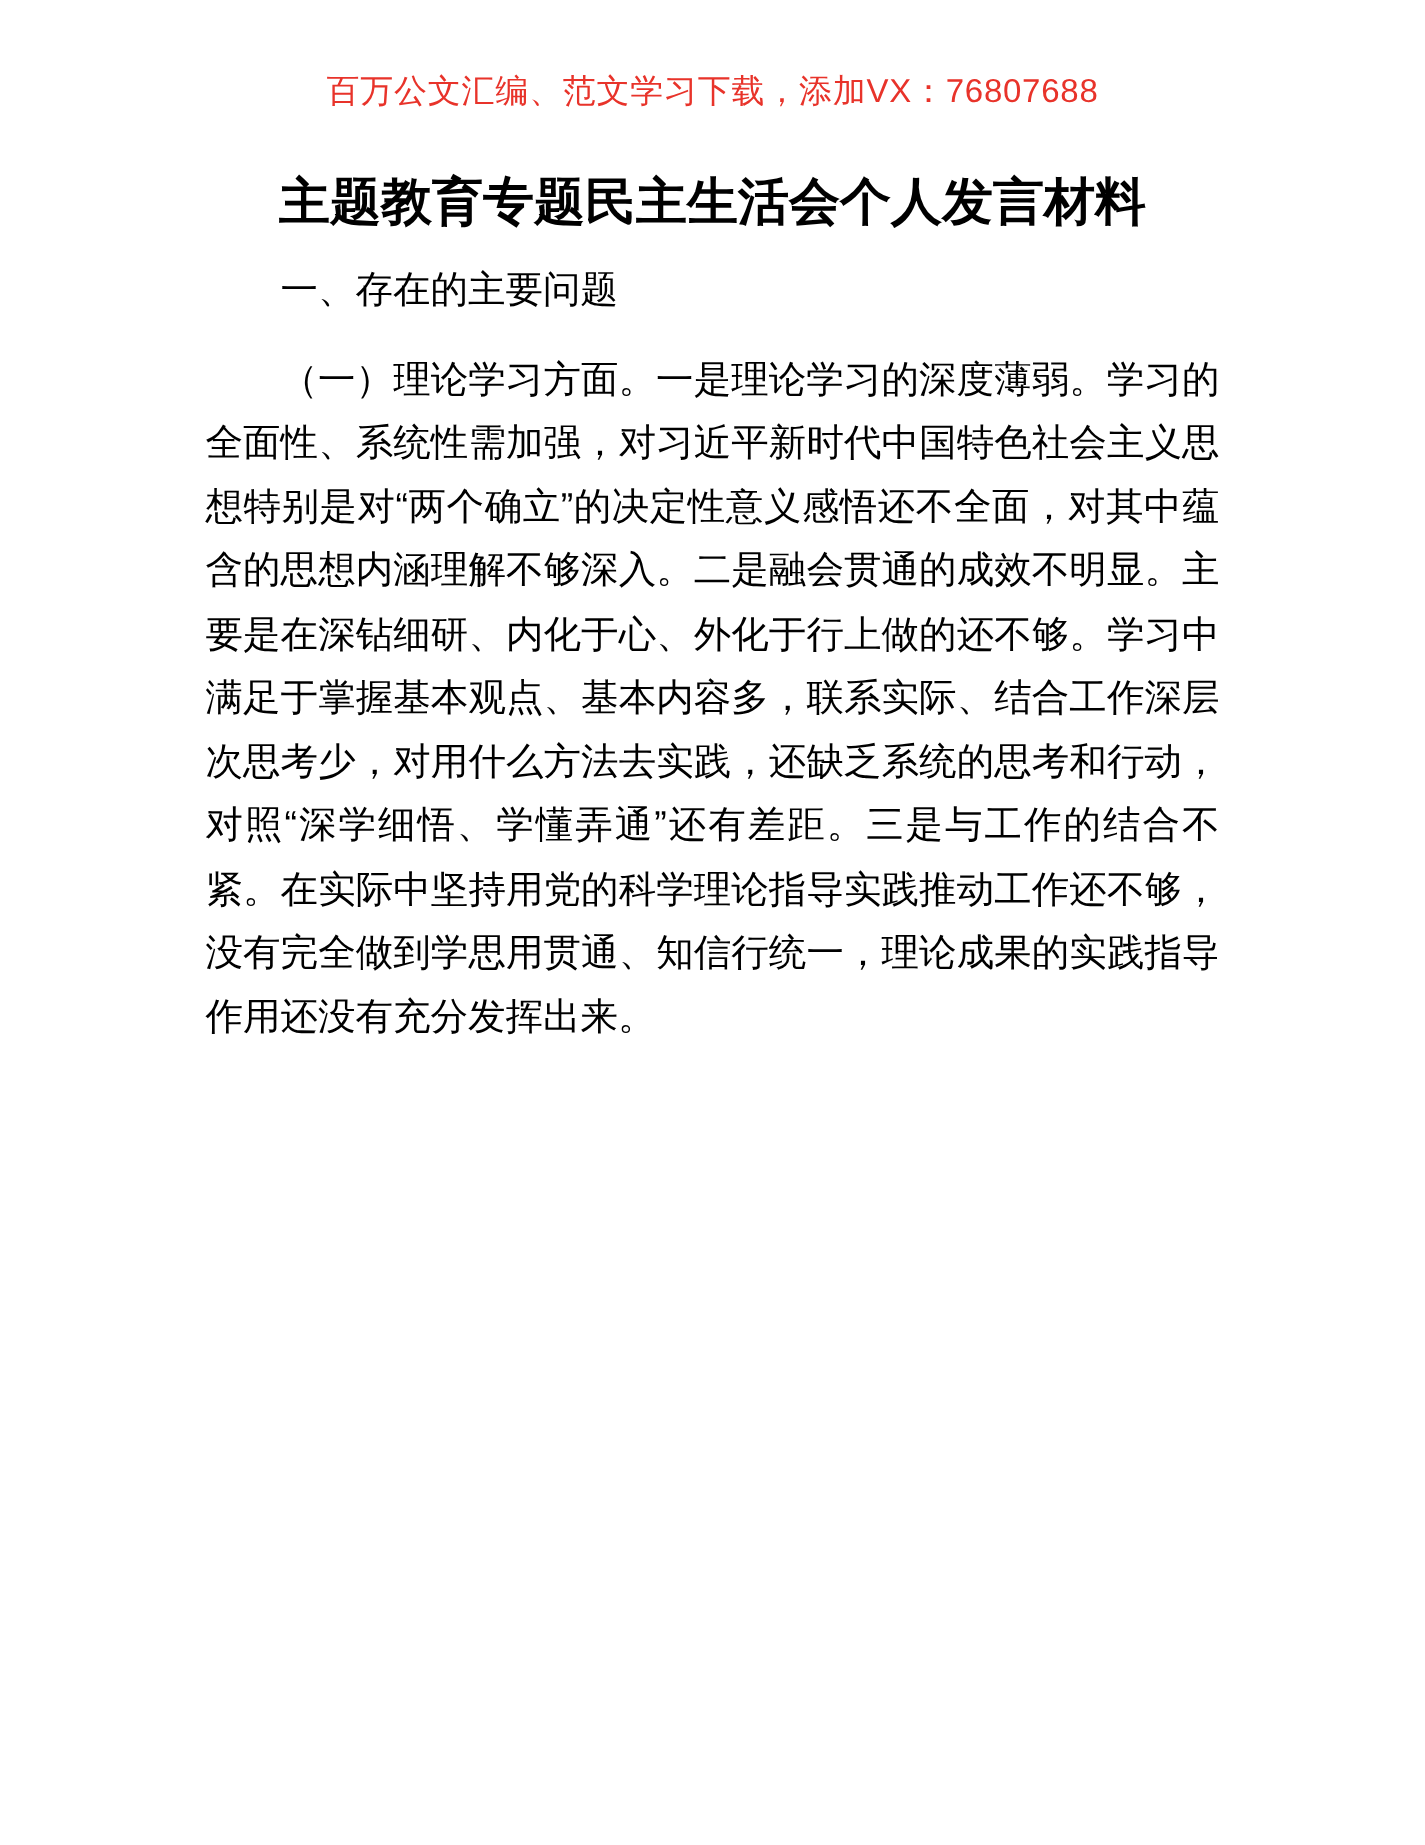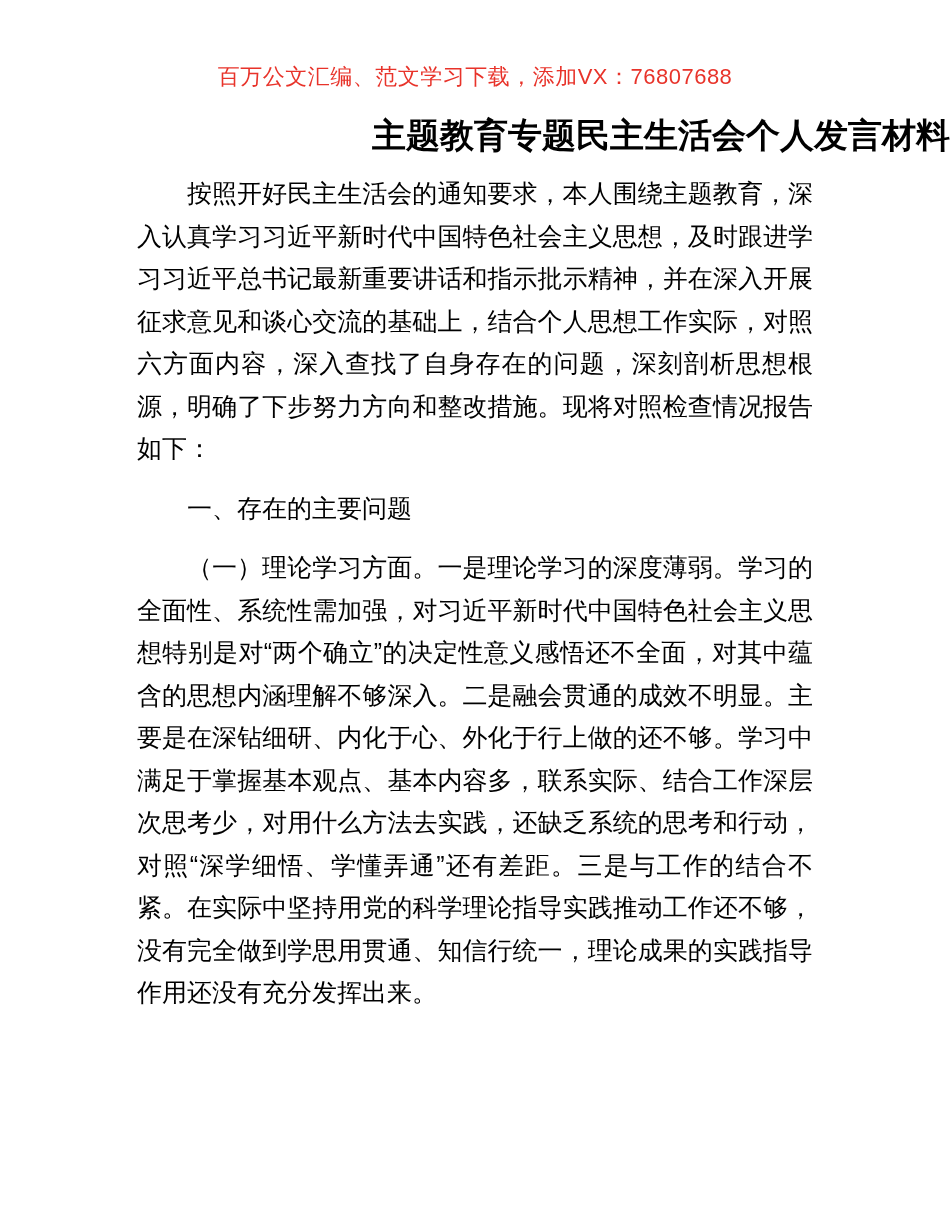--- a/index.html
+++ b/index.html
@@ -15,36 +15,36 @@
     color: #000000;
   }
   .page {
     position: relative;
     width: 950px;
     height: 1230px;
     background: #ffffff;
   }
   .watermark {
     position: absolute;
-    top: 64px;
+    top: 48px;
     left: 0;
     width: 100%;
     text-align: center;
     font-size: 22px;
     line-height: 26px;
     letter-spacing: 0.5px;
     
   }
   .title {
     position: absolute;
     top: 112px;
     left: 0;
     width: 100%;
     margin: 0;
-    text-align: right;
+    text-align: center;
     font-size: 34px;
     font-weight: bold;
     line-height: 46px;
     color: #000000;
   }
   .content {
     position: absolute;
     top: 172px;
     left: 137px;
     width: 676px;
@@ -62,17 +62,16 @@
     font-weight: normal;
   }
 </style>
 </head>
 <body>
 
 <div class="page" style="background: rgb(255, 255, 255);">
   <div class="watermark" style="color: rgb(232, 51, 42);">百万公文汇编、范文学习下载，添加VX：76807688</div>
   <h1 class="title">主题教育专题民主生活会个人发言材料</h1>
   <div class="content" style="color: rgb(0, 0, 0);">
-      <p class="body">按照开好民主生活会的通知要求，本人围绕主题教育，深入认真学习习近平新时代中国特色社会主义思想，及时跟进学习习近平总书记最新重要讲话和指示批示精神，并在深入开展征求意见和谈心交流的基础上，结合个人思想工作实际，对照六方面内容，深入查找了自身存在的问题，深刻剖析思想根源，明确了下步努力方向和整改措施。现将对照检查情况报告如下：</p>
       <p class="heading">一、存在的主要问题</p>
       <p class="body">（一）理论学习方面。一是理论学习的深度薄弱。学习的全面性、系统性需加强，对习近平新时代中国特色社会主义思想特别是对“两个确立”的决定性意义感悟还不全面，对其中蕴含的思想内涵理解不够深入。二是融会贯通的成效不明显。主要是在深钻细研、内化于心、外化于行上做的还不够。学习中满足于掌握基本观点、基本内容多，联系实际、结合工作深层次思考少，对用什么方法去实践，还缺乏系统的思考和行动，对照“深学细悟、学懂弄通”还有差距。三是与工作的结合不紧。在实际中坚持用党的科学理论指导实践推动工作还不够，没有完全做到学思用贯通、知信行统一，理论成果的实践指导作用还没有充分发挥出来。</p>
     </div>
 </div>
 
 </body></html>

